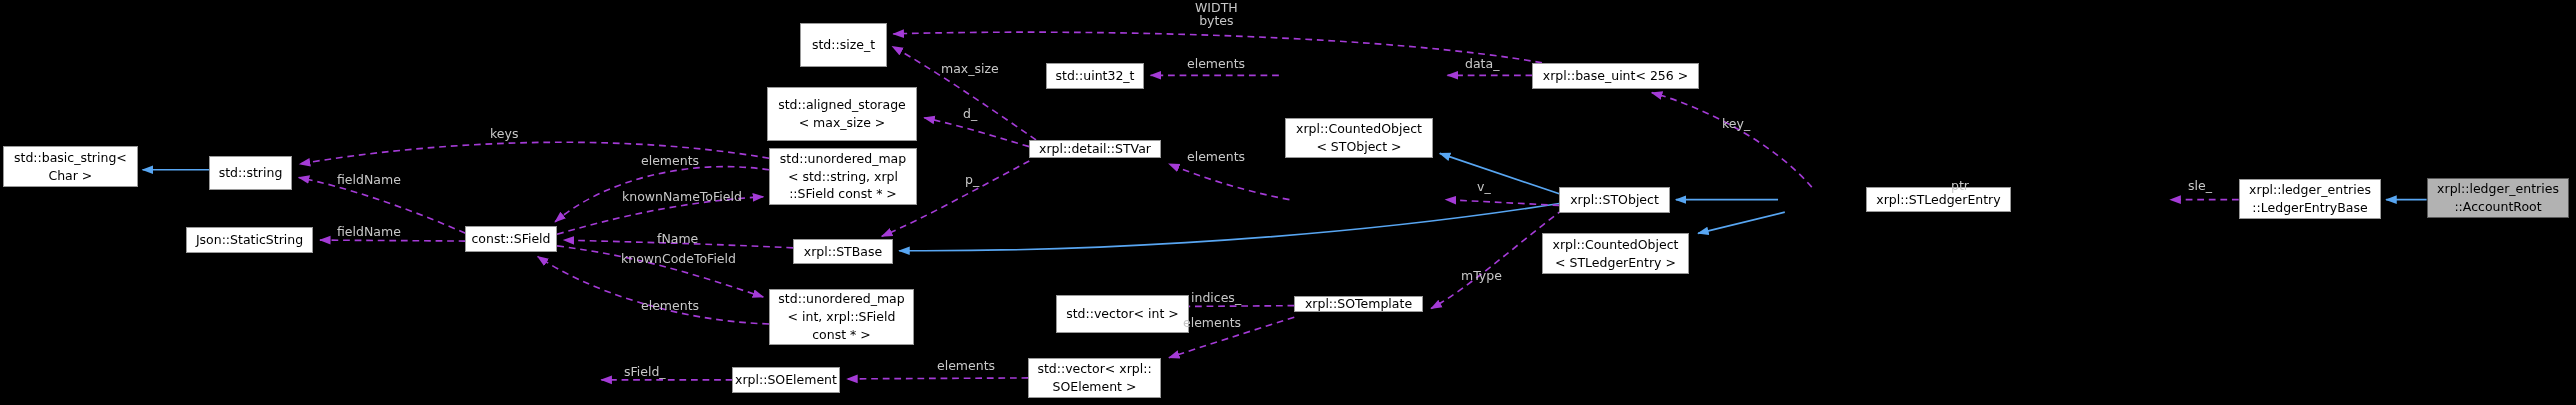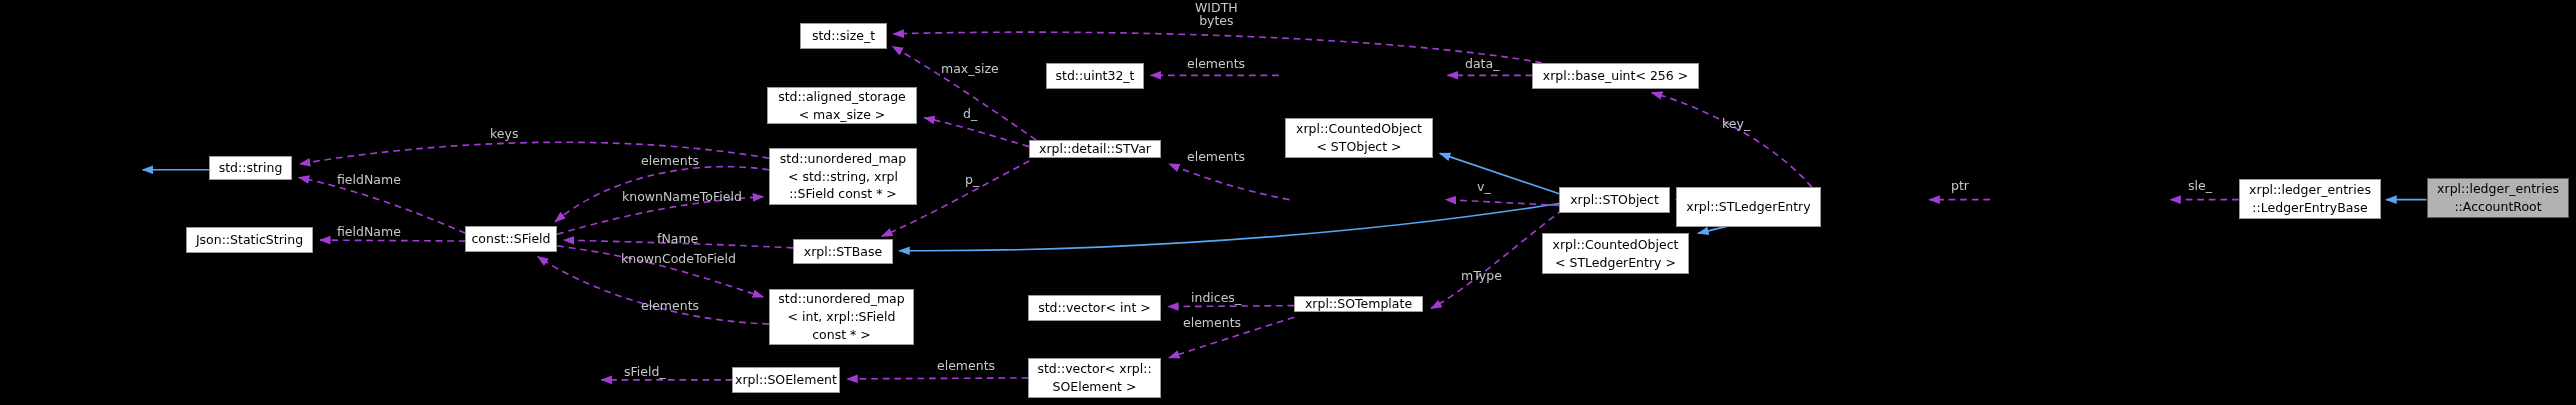--- a/index.html
+++ b/index.html
@@ -73,47 +73,49 @@
     <path class="pe" d="M1075,145 C1025,110 965,70 926,48" marker-end="url(#ar-p)"></path>
     <path class="pe" d="M1068,167 C1020,192 962,225 915,245" marker-end="url(#ar-p)"></path>
     <path class="pe" d="M1327,78 L1194,78" marker-end="url(#ar-p)"></path>
     <path class="pe" d="M1600,65 C1450,38 1150,29 927,35" marker-end="url(#ar-p)"></path>
     <path class="pe" d="M1590,78 L1502,78" marker-end="url(#ar-p)"></path>
     <path class="pe" d="M1880,194 C1842,150 1772,112 1714,96" marker-end="url(#ar-p)"></path>
     <path class="pe" d="M2065,207 L2002,207" marker-end="url(#ar-p)"></path>
     <path class="pe" d="M2323,207 L2252,207" marker-end="url(#ar-p)"></path>
   </svg>
 
-  <div class="node" style="left:209px;top:156px;width:83px;height:24px"><span>std::string</span></div>
+  <div class="node" style="left:2.9px;top:146px;width:135px;height:41px"><span>std::basic_string&lt;
+Char &gt;</span></div>
+  <div class="node" style="left:209px;top:156px;width:83px;height:34px"><span>std::string</span></div>
   <div class="node" style="left:186px;top:227px;width:127px;height:26px"><span>Json::StaticString</span></div>
   <div class="node" style="left:465px;top:226px;width:92px;height:26px"><span>const::SField</span></div>
-  <div class="node" style="left:800px;top:23px;width:87px;height:26px"><span>std::size_t</span></div>
-  <div class="node" style="left:767px;top:87px;width:150px;height:37px"><span>std::aligned_storage
+  <div class="node" style="left:800px;top:23px;width:87px;height:44px"><span>std::size_t</span></div>
+  <div class="node" style="left:767px;top:87px;width:150px;height:54px"><span>std::aligned_storage
 &lt; max_size &gt;</span></div>
   <div class="node" style="left:769px;top:148px;width:148px;height:57px"><span>std::unordered_map
 &lt; std::string, xrpl
 ::SField const * &gt;</span></div>
   <div class="node" style="left:793px;top:239px;width:100px;height:25px"><span>xrpl::STBase</span></div>
   <div class="node" style="left:769px;top:289px;width:145px;height:56px"><span>std::unordered_map
 &lt; int, xrpl::SField
 const * &gt;</span></div>
   <div class="node" style="left:732px;top:367px;width:108px;height:26px"><span>xrpl::SOElement</span></div>
   <div class="node" style="left:1046px;top:63px;width:98px;height:26px"><span>std::uint32_t</span></div>
   <div class="node" style="left:1029px;top:140px;width:132px;height:18px"><span>xrpl::detail::STVar</span></div>
   <div class="node" style="left:1285px;top:118px;width:148px;height:40px"><span>xrpl::CountedObject
 &lt; STObject &gt;</span></div>
-  <div class="node" style="left:1028px;top:295px;width:133px;height:26px"><span>std::vector&lt; int &gt;</span></div>
+  <div class="node" style="left:1056px;top:295px;width:133px;height:38px"><span>std::vector&lt; int &gt;</span></div>
   <div class="node" style="left:1028px;top:358px;width:133px;height:40px"><span>std::vector&lt; xrpl::
 SOElement &gt;</span></div>
   <div class="node" style="left:1294px;top:296px;width:129px;height:16px"><span>xrpl::SOTemplate</span></div>
   <div class="node" style="left:1532px;top:63px;width:167px;height:26px"><span>xrpl::base_uint&lt; 256 &gt;</span></div>
   <div class="node" style="left:1559px;top:187px;width:111px;height:26px"><span>xrpl::STObject</span></div>
   <div class="node" style="left:1542px;top:233px;width:147px;height:41px"><span>xrpl::CountedObject
 &lt; STLedgerEntry &gt;</span></div>
-  <div class="node" style="left:1676px;top:187px;width:145px;height:40px"><span>xrpl::STLedgerEntry</span></div>
+  <div class="node" style="left:1866px;top:187px;width:145px;height:25px"><span>xrpl::STLedgerEntry</span></div>
   <div class="node" style="left:2239px;top:179px;width:142px;height:40px"><span>xrpl::ledger_entries
 ::LedgerEntryBase</span></div>
   <div class="node target" style="left:2427px;top:178px;width:142px;height:40px"><span>xrpl::ledger_entries
 ::AccountRoot</span></div>
 
   <div class="elabel" style="left:490px;top:127px">keys</div>
   <div class="elabel" style="left:641px;top:154px">elements</div>
   <div class="elabel" style="left:622px;top:190px">knownNameToField</div>
   <div class="elabel" style="left:337px;top:173px">fieldName</div>
   <div class="elabel" style="left:337px;top:225px">fieldName</div>

